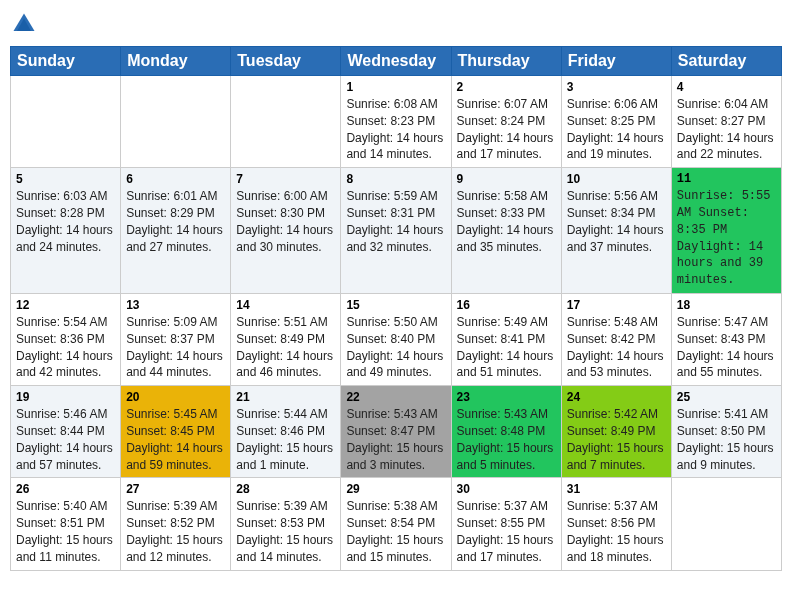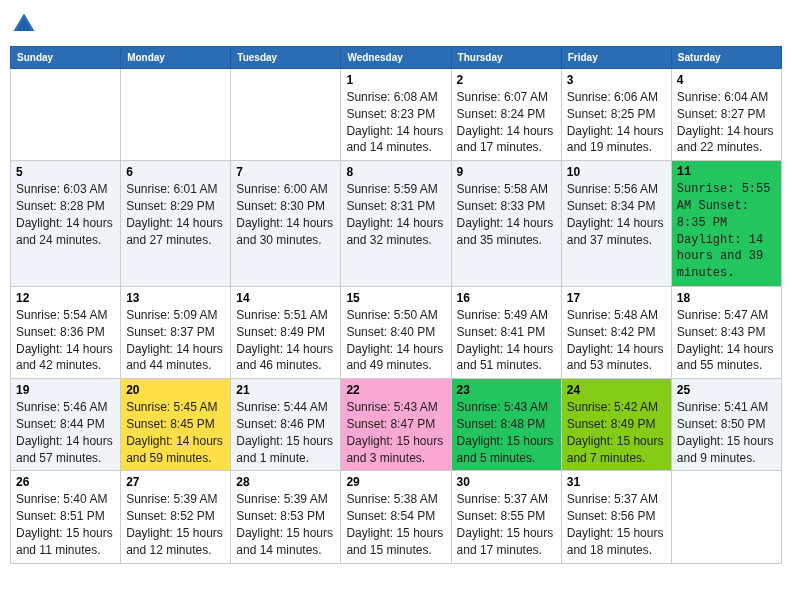--- a/index.html
+++ b/index.html
@@ -56,21 +56,21 @@
     .calendar {
       width: 100%;
       border-collapse: collapse;
       font-size: 10px;
     }
     .calendar th {
       background-color: #2a6db5;
       color: #fff;
       text-align: left;
       padding: 5px 6px;
-      font-size: 10px;
+      font-size: 16px;
       border: 1px solid #1a5fa8;
     }
     .calendar td {
       border: 1px solid #ccc;
       vertical-align: top;
       padding: 4px 5px;
       width: calc(100% / 7);
       height: 85px;
       background: #fff;
     }
@@ -242,33 +242,33 @@
 Daylight: 14 hours and 55 minutes.</div>
         </td>
       </tr>
       <tr>
         <td style="background: rgb(240, 244, 248);">
           <span class="day-number">19</span>
           <div class="day-info">Sunrise: 5:46 AM
 Sunset: 8:44 PM
 Daylight: 14 hours and 57 minutes.</div>
         </td>
-        <td style="background: #fde047;">
+        <td style="background: #eab308;">
           <span class="day-number">20</span>
           <div class="day-info">Sunrise: 5:45 AM
 Sunset: 8:45 PM
 Daylight: 14 hours and 59 minutes.</div>
         </td>
         <td style="background: rgb(240, 244, 248);">
           <span class="day-number">21</span>
           <div class="day-info">Sunrise: 5:44 AM
 Sunset: 8:46 PM
 Daylight: 15 hours and 1 minute.</div>
         </td>
-        <td style="background: #f9a8d4;">
+        <td style="background: #a3a3a3;">
           <span class="day-number">22</span>
           <div class="day-info">Sunrise: 5:43 AM
 Sunset: 8:47 PM
 Daylight: 15 hours and 3 minutes.</div>
         </td>
         <td style="background: #22c55e;">
           <span class="day-number">23</span>
           <div class="day-info">Sunrise: 5:43 AM
 Sunset: 8:48 PM
 Daylight: 15 hours and 5 minutes.</div>

